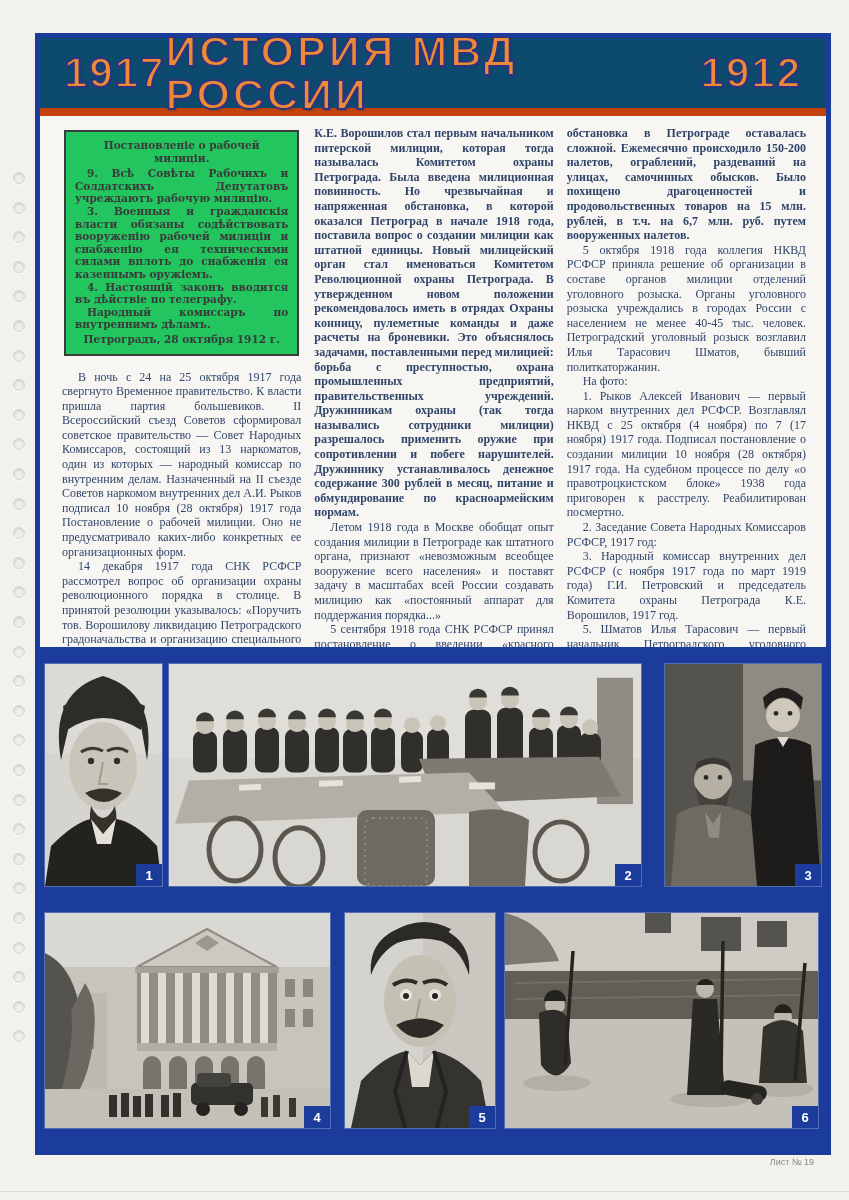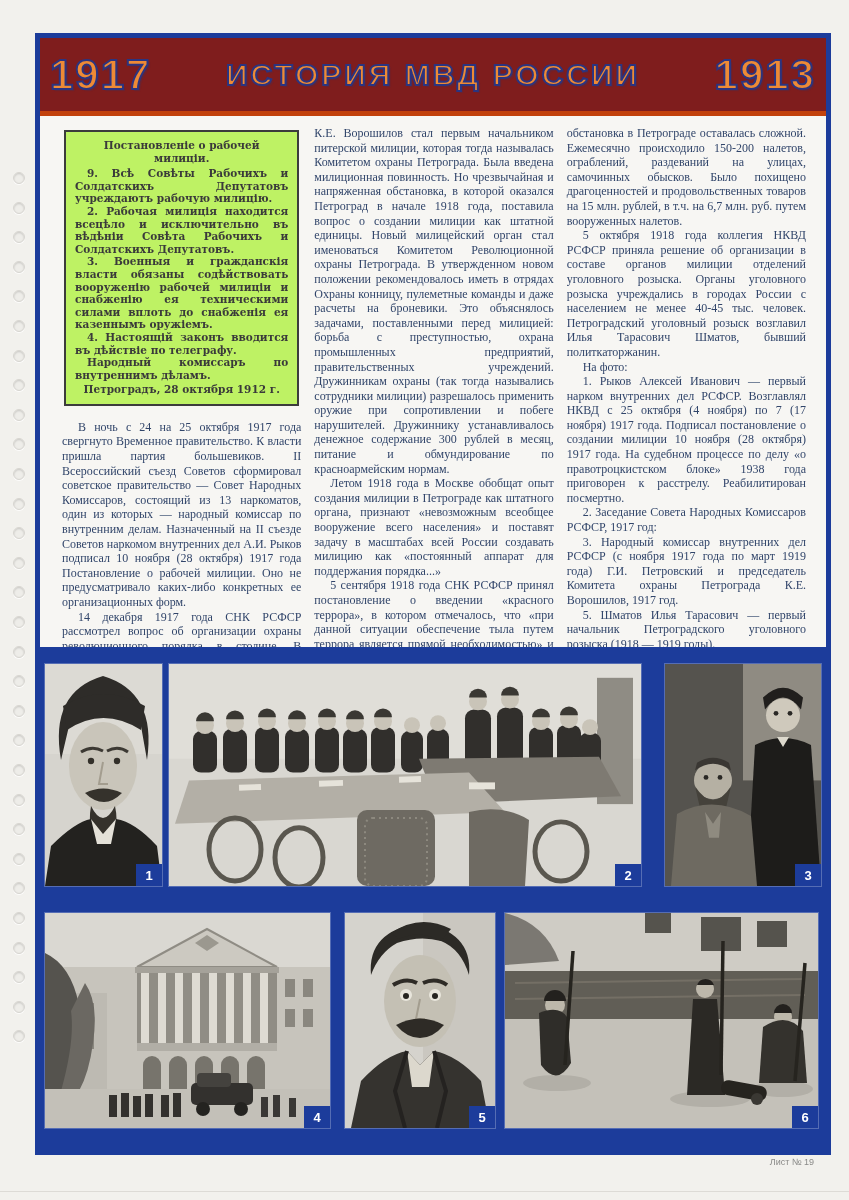--- a/index.html
+++ b/index.html
@@ -24,53 +24,53 @@
   .poster {
     position:absolute; left:35px; top:33px; width:796px; height:1122px;
     border:5px solid #1c3c9b; background:#f7f6f3;
     display:flex; flex-direction:column;
   }
 
   
   .header-band {
     height:78px; flex:0 0 78px;
     background:linear-gradient(180deg,#f2f1ed 0%,#edecе7 50%,#f0efeb 100%);
-    background-color:#7f1d1d;
-    border-bottom:5px solid #c2410c;
+    background-color:#0c4a6e;
+    border-bottom:8px solid #c2410c;
     display:flex; align-items:center; justify-content:space-between;
-    padding:0 10px;
+    padding:0 24px;
     font-family:"Liberation Sans", sans-serif;
   }
   .hdr-year, .hdr-title {
     font-weight:bold; color:#ee8a35;
     -webkit-text-stroke:2px #2b3480;
     text-shadow:2px 2px 1px rgba(43,52,110,.30);
     letter-spacing:2px; line-height:1;
   }
   .hdr-year  { font-size:42px; }
-  .hdr-title { font-size:30px; letter-spacing:3px; }
+  .hdr-title { font-size:43px; letter-spacing:3px; }
 
   
   .text-section {
     flex:0 0 531px; height:531px; overflow:hidden;
     background:#f7f6f3;
     display:flex; gap:13px;
     padding:10px 20px 0 22px;
     color:#31456a;
   }
   .col { flex:1 1 0; min-width:0; }
   p.body {
     font-size:12px; line-height:14.6px; text-align:justify;
     text-indent:16px;
   }
-  p.body.noindent { text-indent:0; }
+  p.body.noindent { text-indent:0;font-weight:bold; }
 
   
   .decree {
-    border:2px solid #3c3c3c; background:#bef264;
+    border:2px solid #3c3c3c; background:#22c55e;
     padding:7px 9px 8px;
     margin:4px 2px 14px 2px;
     font-family:"DejaVu Serif", serif;
     font-weight:bold; color:#3a3a3a;
     font-size:10.5px; line-height:12.6px;
   }
   .decree-title { text-align:center; margin-bottom:3px; }
   .decree p { text-align:justify; text-indent:12px; }
   .decree-date { text-align:center; margin-top:2px; }
 
@@ -148,30 +148,29 @@
       <div class="hole" style="top: 971.2px;"></div>
       <div class="hole" style="top: 1000.8px;"></div>
       <div class="hole" style="top: 1030.4px;"></div>
     </div>
 
   <div class="poster">
 
     <div class="header-band">
       <span class="hdr-year">1917</span>
       <span class="hdr-title">ИСТОРИЯ МВД РОССИИ</span>
-      <span class="hdr-year">1913</span>
+      <span class="hdr-year">1912</span>
     </div>
 
     <div class="text-section">
 
       <div class="col">
         <div class="decree">
           <div class="decree-title">Постановленіе о рабочей милиціи.</div>
           <p>9. Всѣ Совѣты Рабочихъ и Солдатскихъ Депутатовъ учреждаютъ рабочую милицію.</p>
-          <p>2. Рабочая милиція находится всецѣло и исключительно въ вѣдѣніи Совѣта Рабочихъ и Солдатскихъ Депутатовъ.</p>
           <p>3. Военныя и гражданскія власти обязаны содѣйствовать вооруженію рабочей милиціи и снабженію ея техническими силами вплоть до снабженія ея казеннымъ оружіемъ.</p>
           <p>4. Настоящій законъ вводится въ дѣйствіе по телеграфу.</p>
           <p>Народный комиссаръ по внутреннимъ дѣламъ.</p>
           <div class="decree-date">Петроградъ, 28 октября 1912 г.</div>
         </div>
         <p class="body">В ночь с 24 на 25 октября 1917 года свергнуто Временное правительство. К власти пришла партия большевиков. II Всероссийский съезд Советов сформировал советское правительство — Совет Народных Комиссаров, состоящий из 13 наркоматов, один из которых — народный комиссар по внутренним делам. Назначенный на II съезде Советов наркомом внутренних дел А.И. Рыков подписал 10 ноября (28 октября) 1917 года Постановление о рабочей милиции. Оно не предусматривало каких-либо конкретных ее организационных форм.</p>
         <p class="body">14 декабря 1917 года СНК РСФСР рассмотрел вопрос об организации охраны революционного порядка в столице. В принятой резолюции указывалось: «Поручить тов. Ворошилову ликвидацию Петроградского градоначальства и организацию специального органа для поддержания порядка и спокойствия в Петрограде». Так</p>
       </div>
 
       <div class="col">

